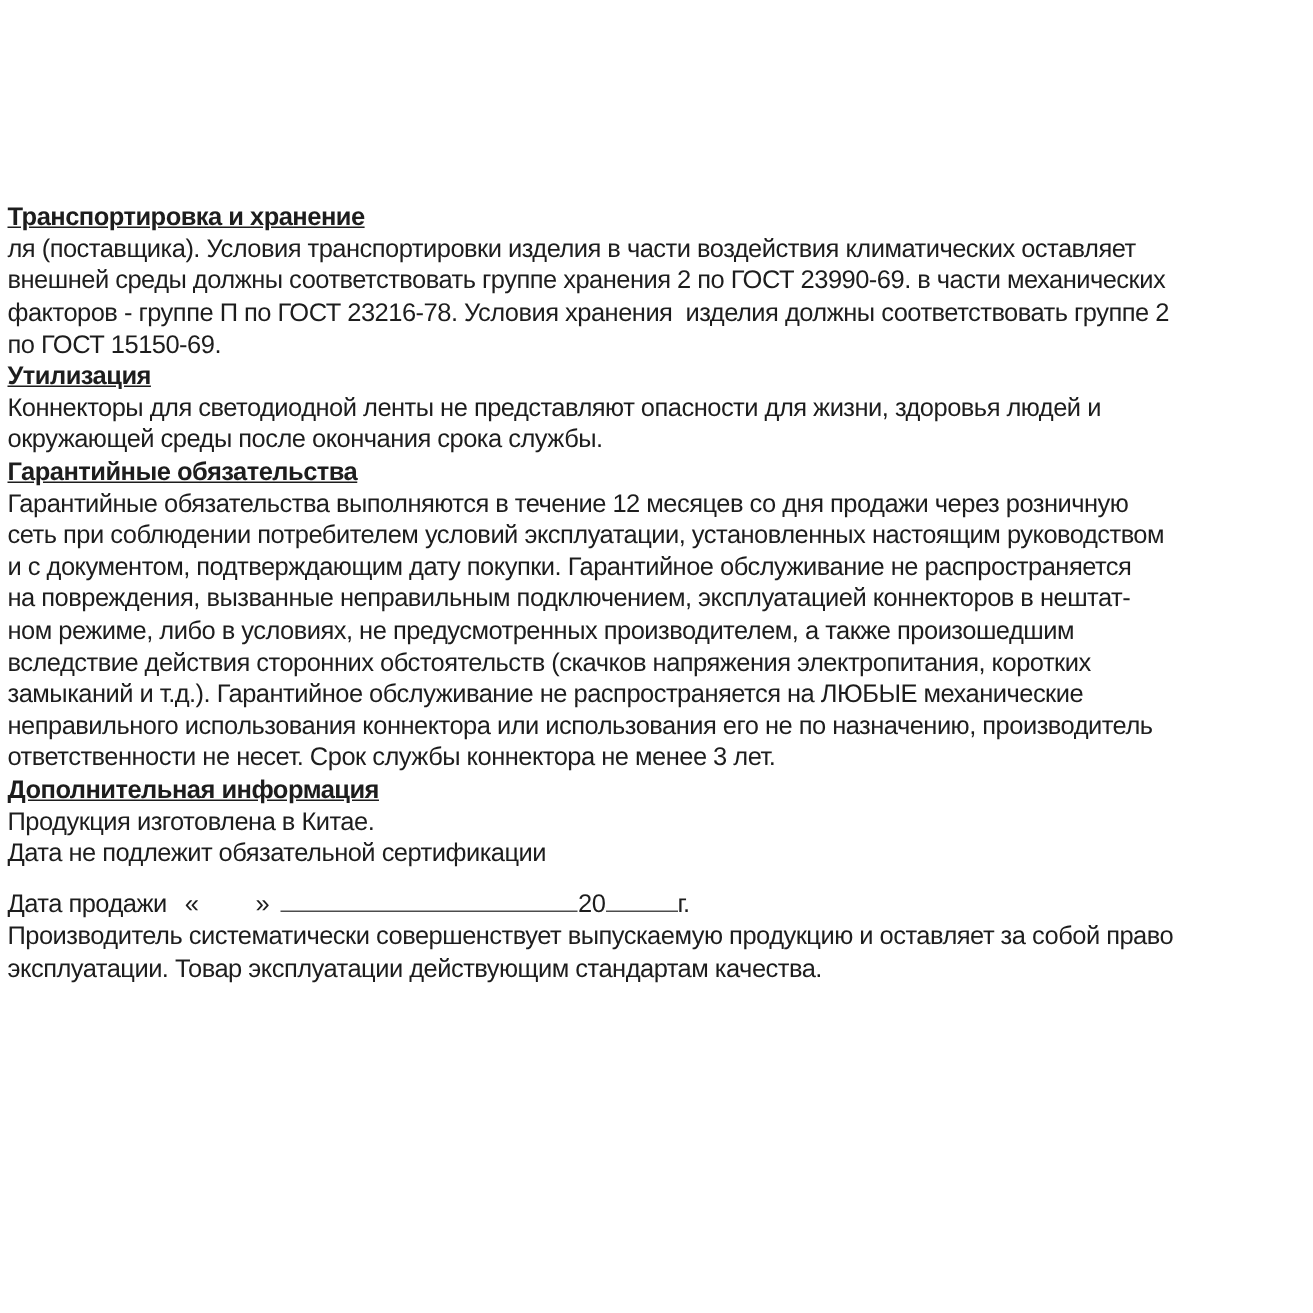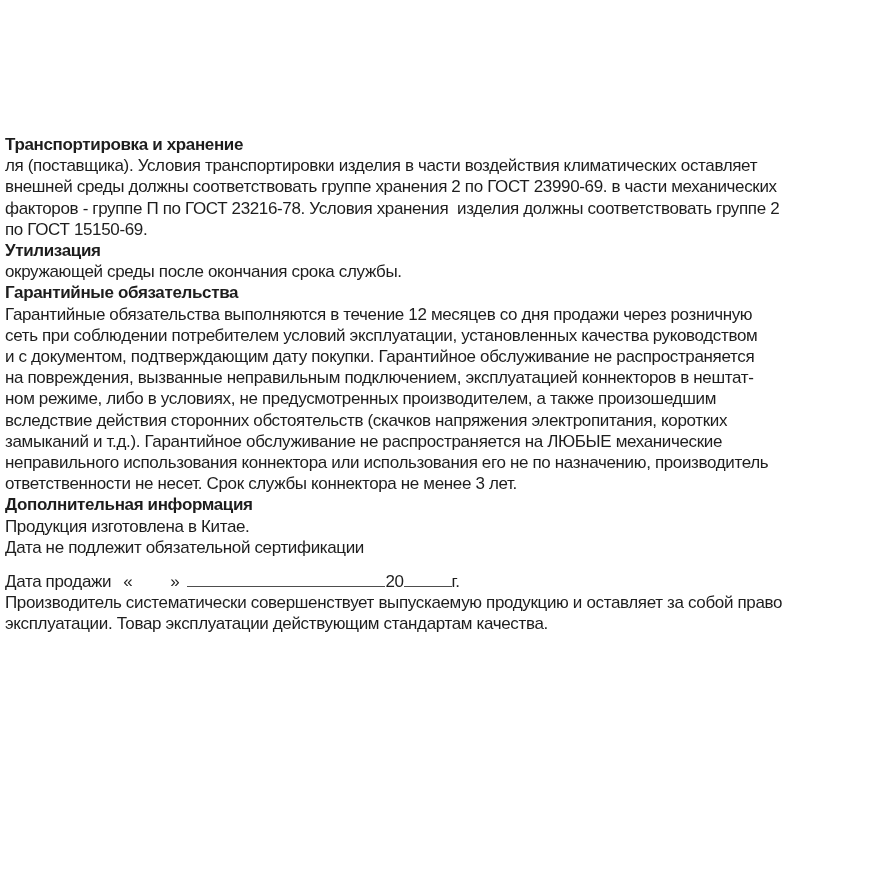--- a/index.html
+++ b/index.html
@@ -21,20 +21,21 @@
     line-height: 21.2px;
     color: #1d1d1d;
     letter-spacing: -0.35px;
   }
   .line, .heading {
     white-space: pre;
     overflow: visible;
   }
   .heading {
     font-weight: 700;
+    text-decoration: underline;
   }
   .blank {
     display: inline-block;
     border-bottom: 1.5px solid #4d4d4d;
     height: 15px;
     vertical-align: baseline;
   }
   .blank-trade-name { width: 478px; margin-left: 8px; }
   .blank-date       { width: 198px; margin-left: 8px; }
   .blank-year       { width: 48px; }
@@ -51,27 +52,28 @@
   <div class="heading">Транспортировка и хранение</div>
   <div>
     <div class="line">ля (поставщика). Условия транспортировки изделия в части воздействия климатических оставляет</div>
     <div class="line">внешней среды должны соответствовать группе хранения 2 по ГОСТ 23990-69. в части механических</div>
     <div class="line">факторов - группе П по ГОСТ 23216-78. Условия хранения  изделия должны соответствовать группе 2</div>
     <div class="line">по ГОСТ 15150-69.</div>
   </div>
 
   <div class="heading">Утилизация</div>
   <div>
+    <div class="line">Коннекторы для светодиодной ленты не представляют опасности для жизни, здоровья людей и</div>
     <div class="line">окружающей среды после окончания срока службы.</div>
   </div>
 
   <div class="heading">Гарантийные обязательства</div>
   <div>
     <div class="line">Гарантийные обязательства выполняются в течение 12 месяцев со дня продажи через розничную</div>
-    <div class="line">сеть при соблюдении потребителем условий эксплуатации, установленных качества руководством</div>
+    <div class="line">сеть при соблюдении потребителем условий эксплуатации, установленных настоящим руководством</div>
     <div class="line">и с документом, подтверждающим дату покупки. Гарантийное обслуживание не распространяется</div>
     <div class="line">на повреждения, вызванные неправильным подключением, эксплуатацией коннекторов в нештат-</div>
     <div class="line">ном режиме, либо в условиях, не предусмотренных производителем, а также произошедшим</div>
     <div class="line">вследствие действия сторонних обстоятельств (скачков напряжения электропитания, коротких</div>
     <div class="line">замыканий и т.д.). Гарантийное обслуживание не распространяется на ЛЮБЫЕ механические</div>
     <div class="line">неправильного использования коннектора или использования его не по назначению, производитель</div>
     <div class="line">ответственности не несет. Срок службы коннектора не менее 3 лет.</div>
   </div>
 
   <div class="heading">Дополнительная информация</div>

